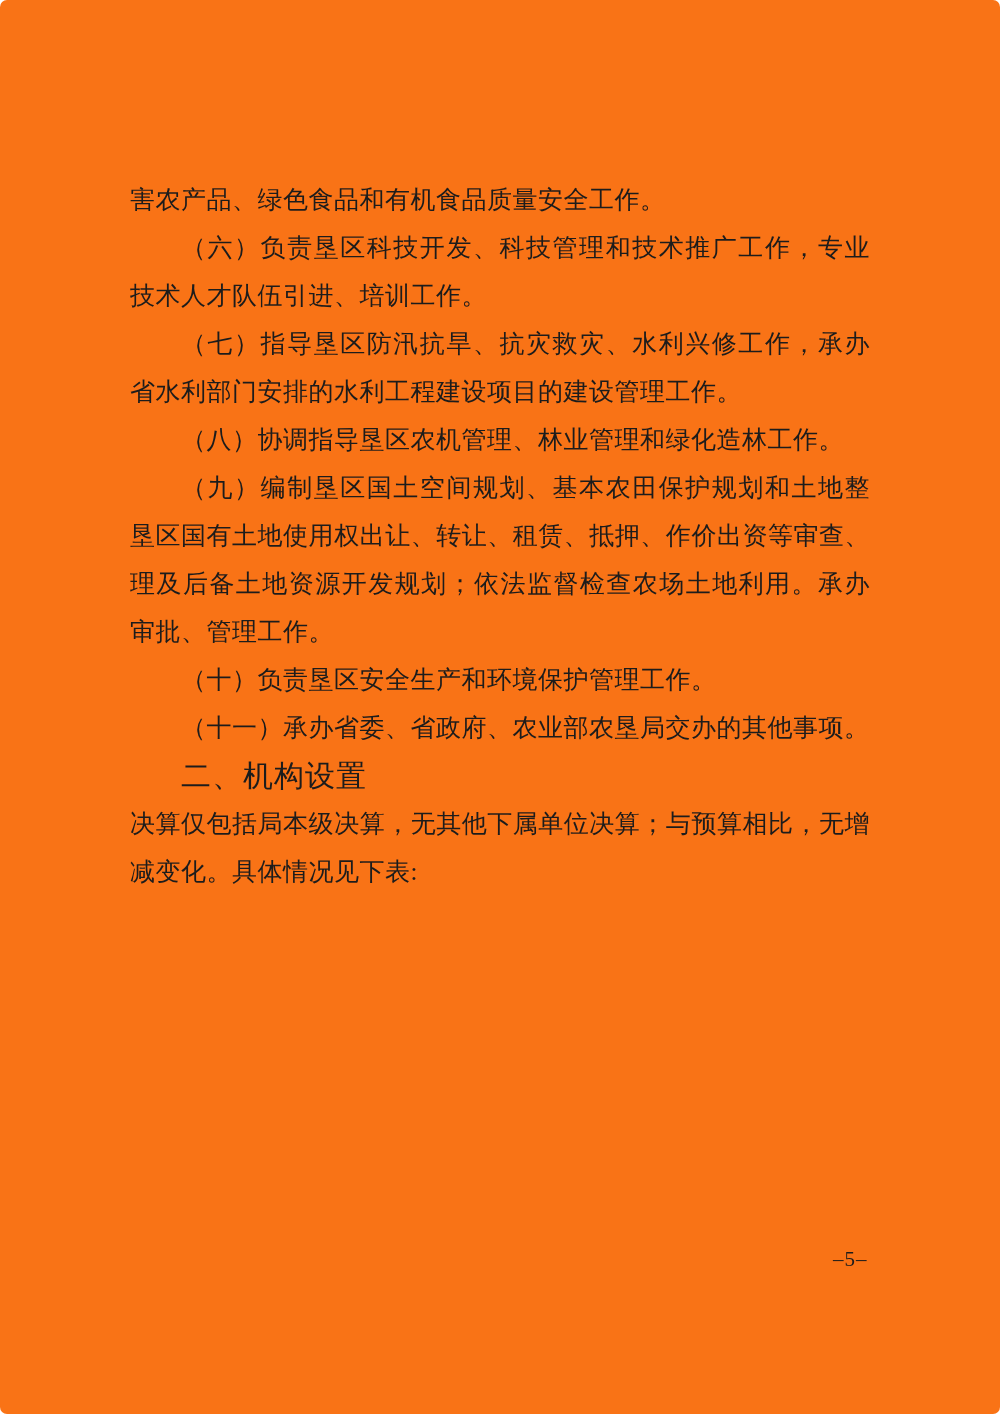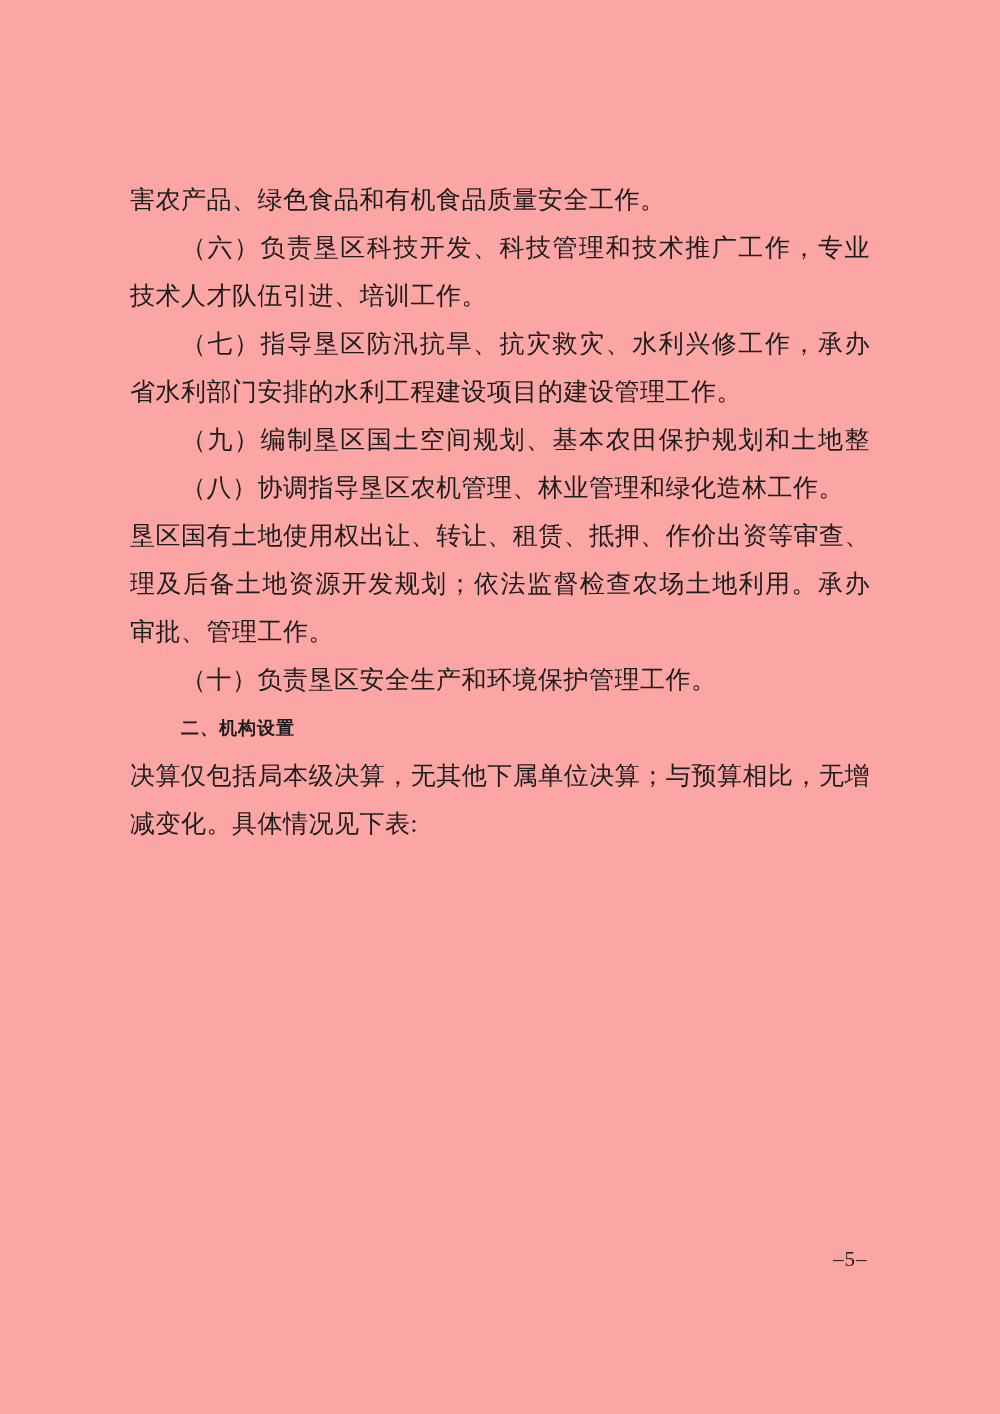--- a/index.html
+++ b/index.html
@@ -4,24 +4,25 @@
 <style>
   html, body {
     margin: 0;
     padding: 0;
     background: #ffffff;
   }
   .page {
     position: relative;
     width: 1000px;
     height: 1414px;
-    background: #fca5a5;
+    background: #f97316;
     overflow: hidden;
     font-family: "Liberation Serif", serif;
     color: #1c1c1c;
+    border-radius: 7px;
   }
   .content {
     position: absolute;
     left: 130px;
     top: 176px;
     width: 740px;
   }
   .line {
     height: 48px;
     line-height: 48px;
@@ -32,22 +33,22 @@
   .line.justify {
     white-space: normal;
     text-align: justify;
     text-align-last: justify;
   }
   .line.indent {
     text-indent: 51px;
   }
   .line.heading {
     font-family: "Liberation Sans", sans-serif;
-    font-weight: 700;
-    font-size: 18px;
+    font-weight: 400;
+    font-size: 30px;
     letter-spacing: 1px;
   }
   table.units-table {
     position: absolute;
     left: 193px;
     top: 945px;
     width: 608px;
     border-collapse: collapse;
     table-layout: fixed;
     border: 3px solid #1a1a1a;
@@ -80,26 +81,27 @@
 <body>
 
 <div class="page">
 
   <div class="content">
       <div class="line">害农产品、绿色食品和有机食品质量安全工作。</div>
       <div class="line indent justify">（六）负责垦区科技开发、科技管理和技术推广工作，专业</div>
       <div class="line">技术人才队伍引进、培训工作。</div>
       <div class="line indent justify">（七）指导垦区防汛抗旱、抗灾救灾、水利兴修工作，承办</div>
       <div class="line">省水利部门安排的水利工程建设项目的建设管理工作。</div>
+      <div class="line indent">（八）协调指导垦区农机管理、林业管理和绿化造林工作。</div>
       <div class="line indent justify">（九）编制垦区国土空间规划、基本农田保护规划和土地整</div>
-      <div class="line indent">（八）协调指导垦区农机管理、林业管理和绿化造林工作。</div>
       <div class="line justify">垦区国有土地使用权出让、转让、租赁、抵押、作价出资等审查、</div>
       <div class="line justify">理及后备土地资源开发规划；依法监督检查农场土地利用。承办</div>
       <div class="line">审批、管理工作。</div>
       <div class="line indent">（十）负责垦区安全生产和环境保护管理工作。</div>
+      <div class="line indent">（十一）承办省委、省政府、农业部农垦局交办的其他事项。</div>
       <div class="line indent heading">二、机构设置</div>
       <div class="line justify">决算仅包括局本级决算，无其他下属单位决算；与预算相比，无增</div>
       <div class="line">减变化。具体情况见下表:</div>
     </div>
 
 
   <div class="page-number">–5–</div>
 
 </div>
 

